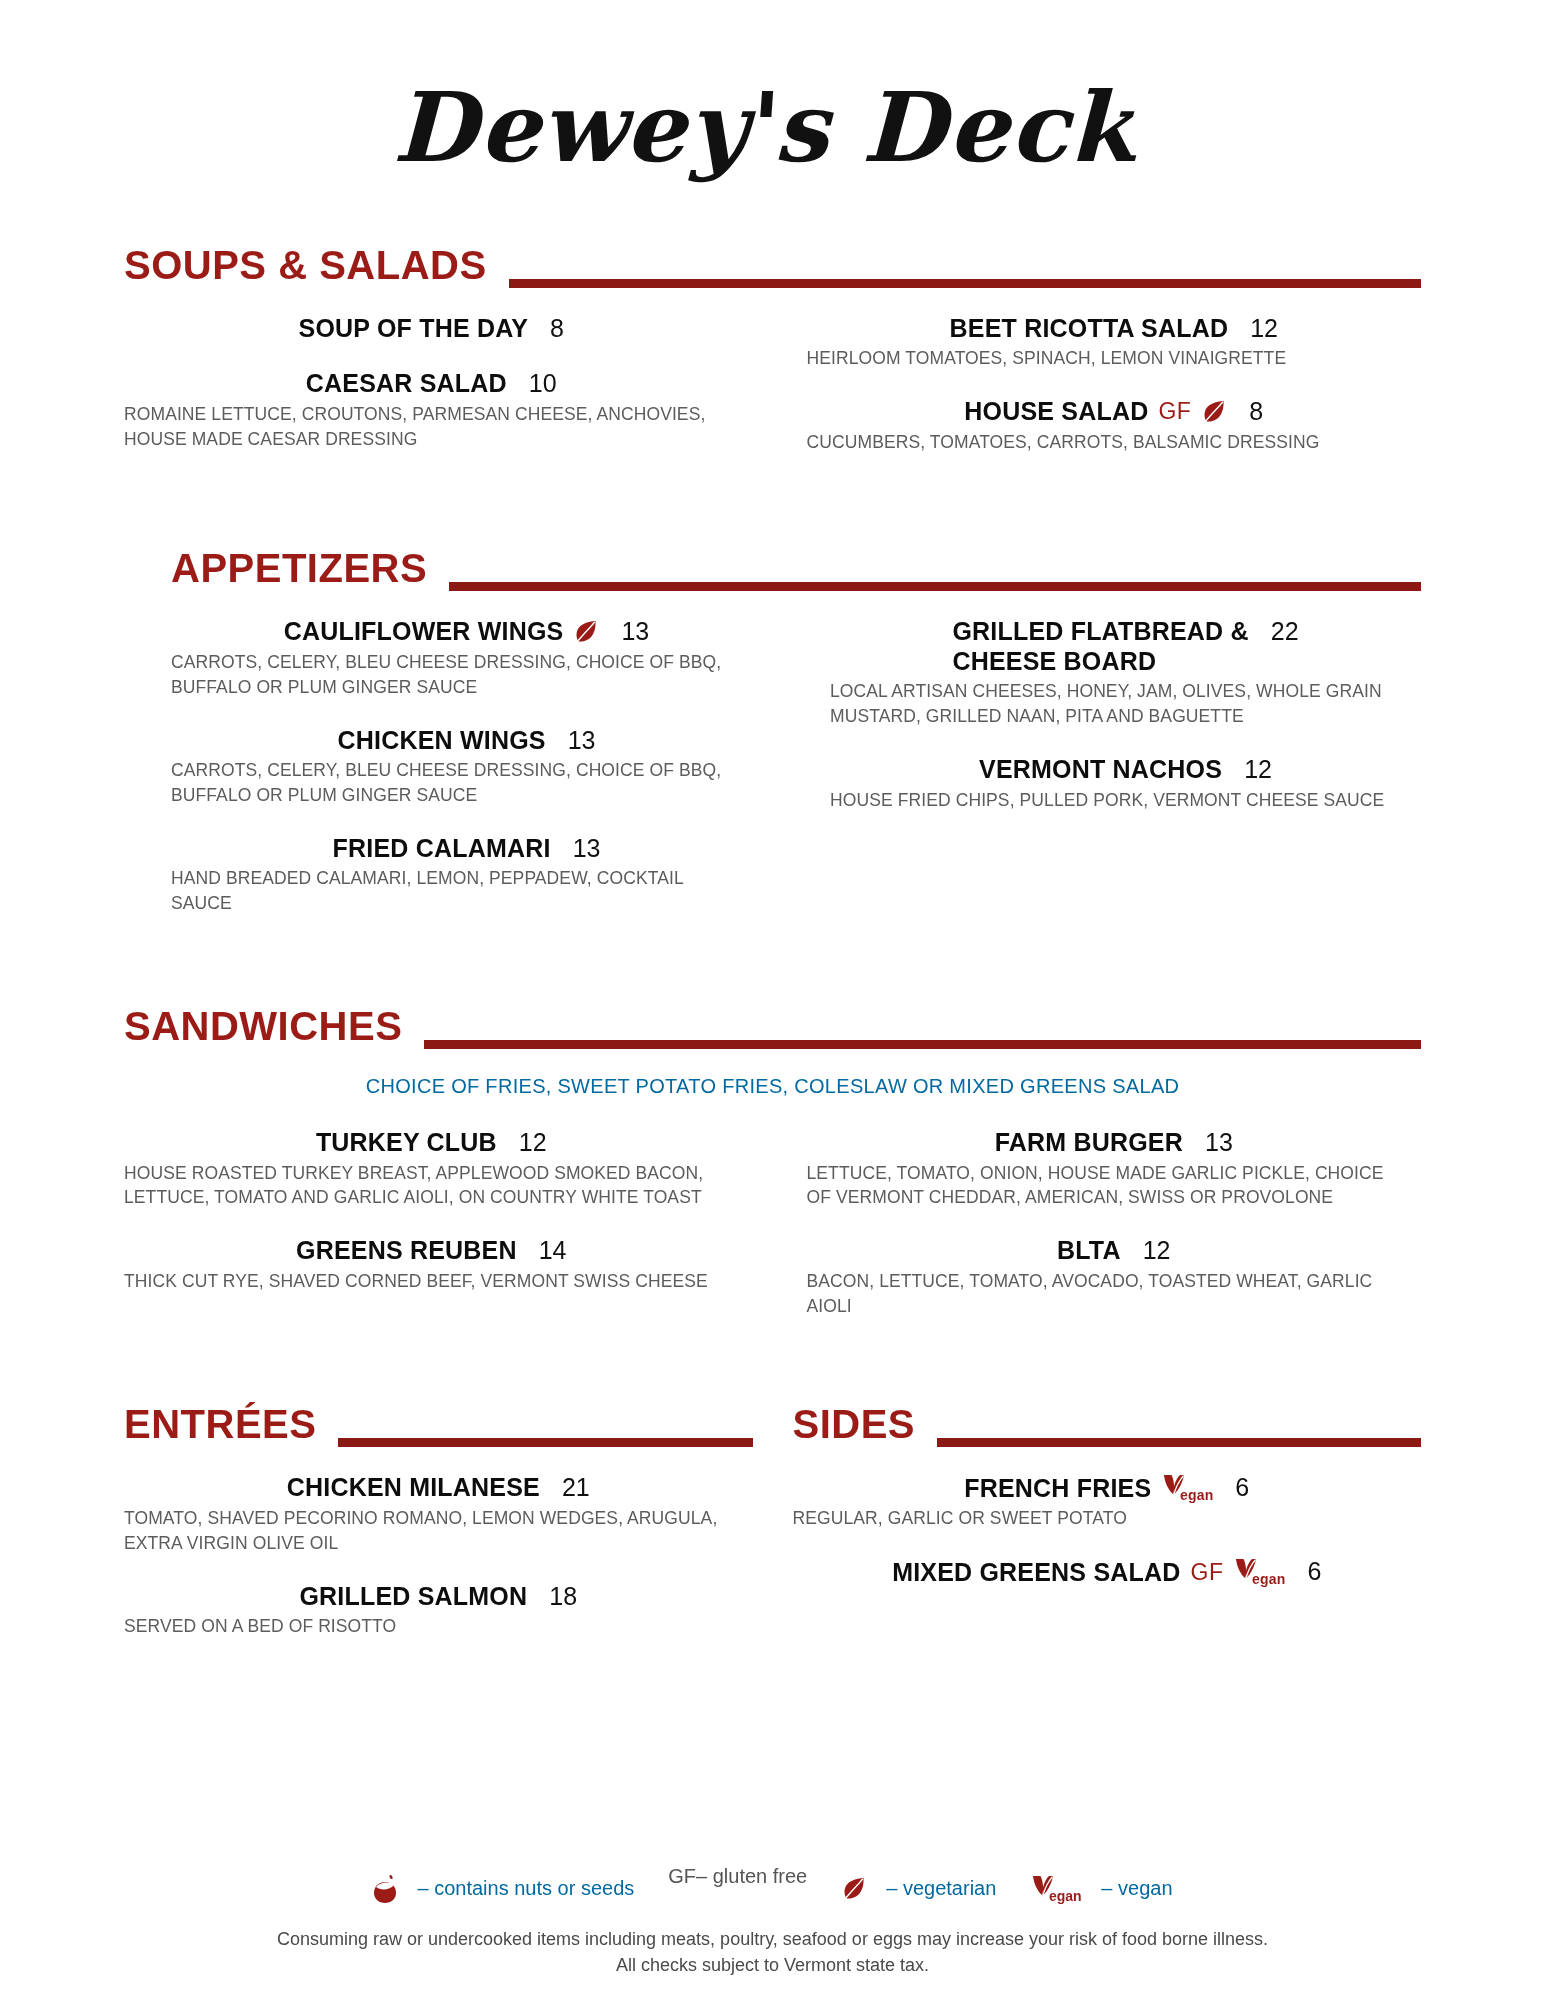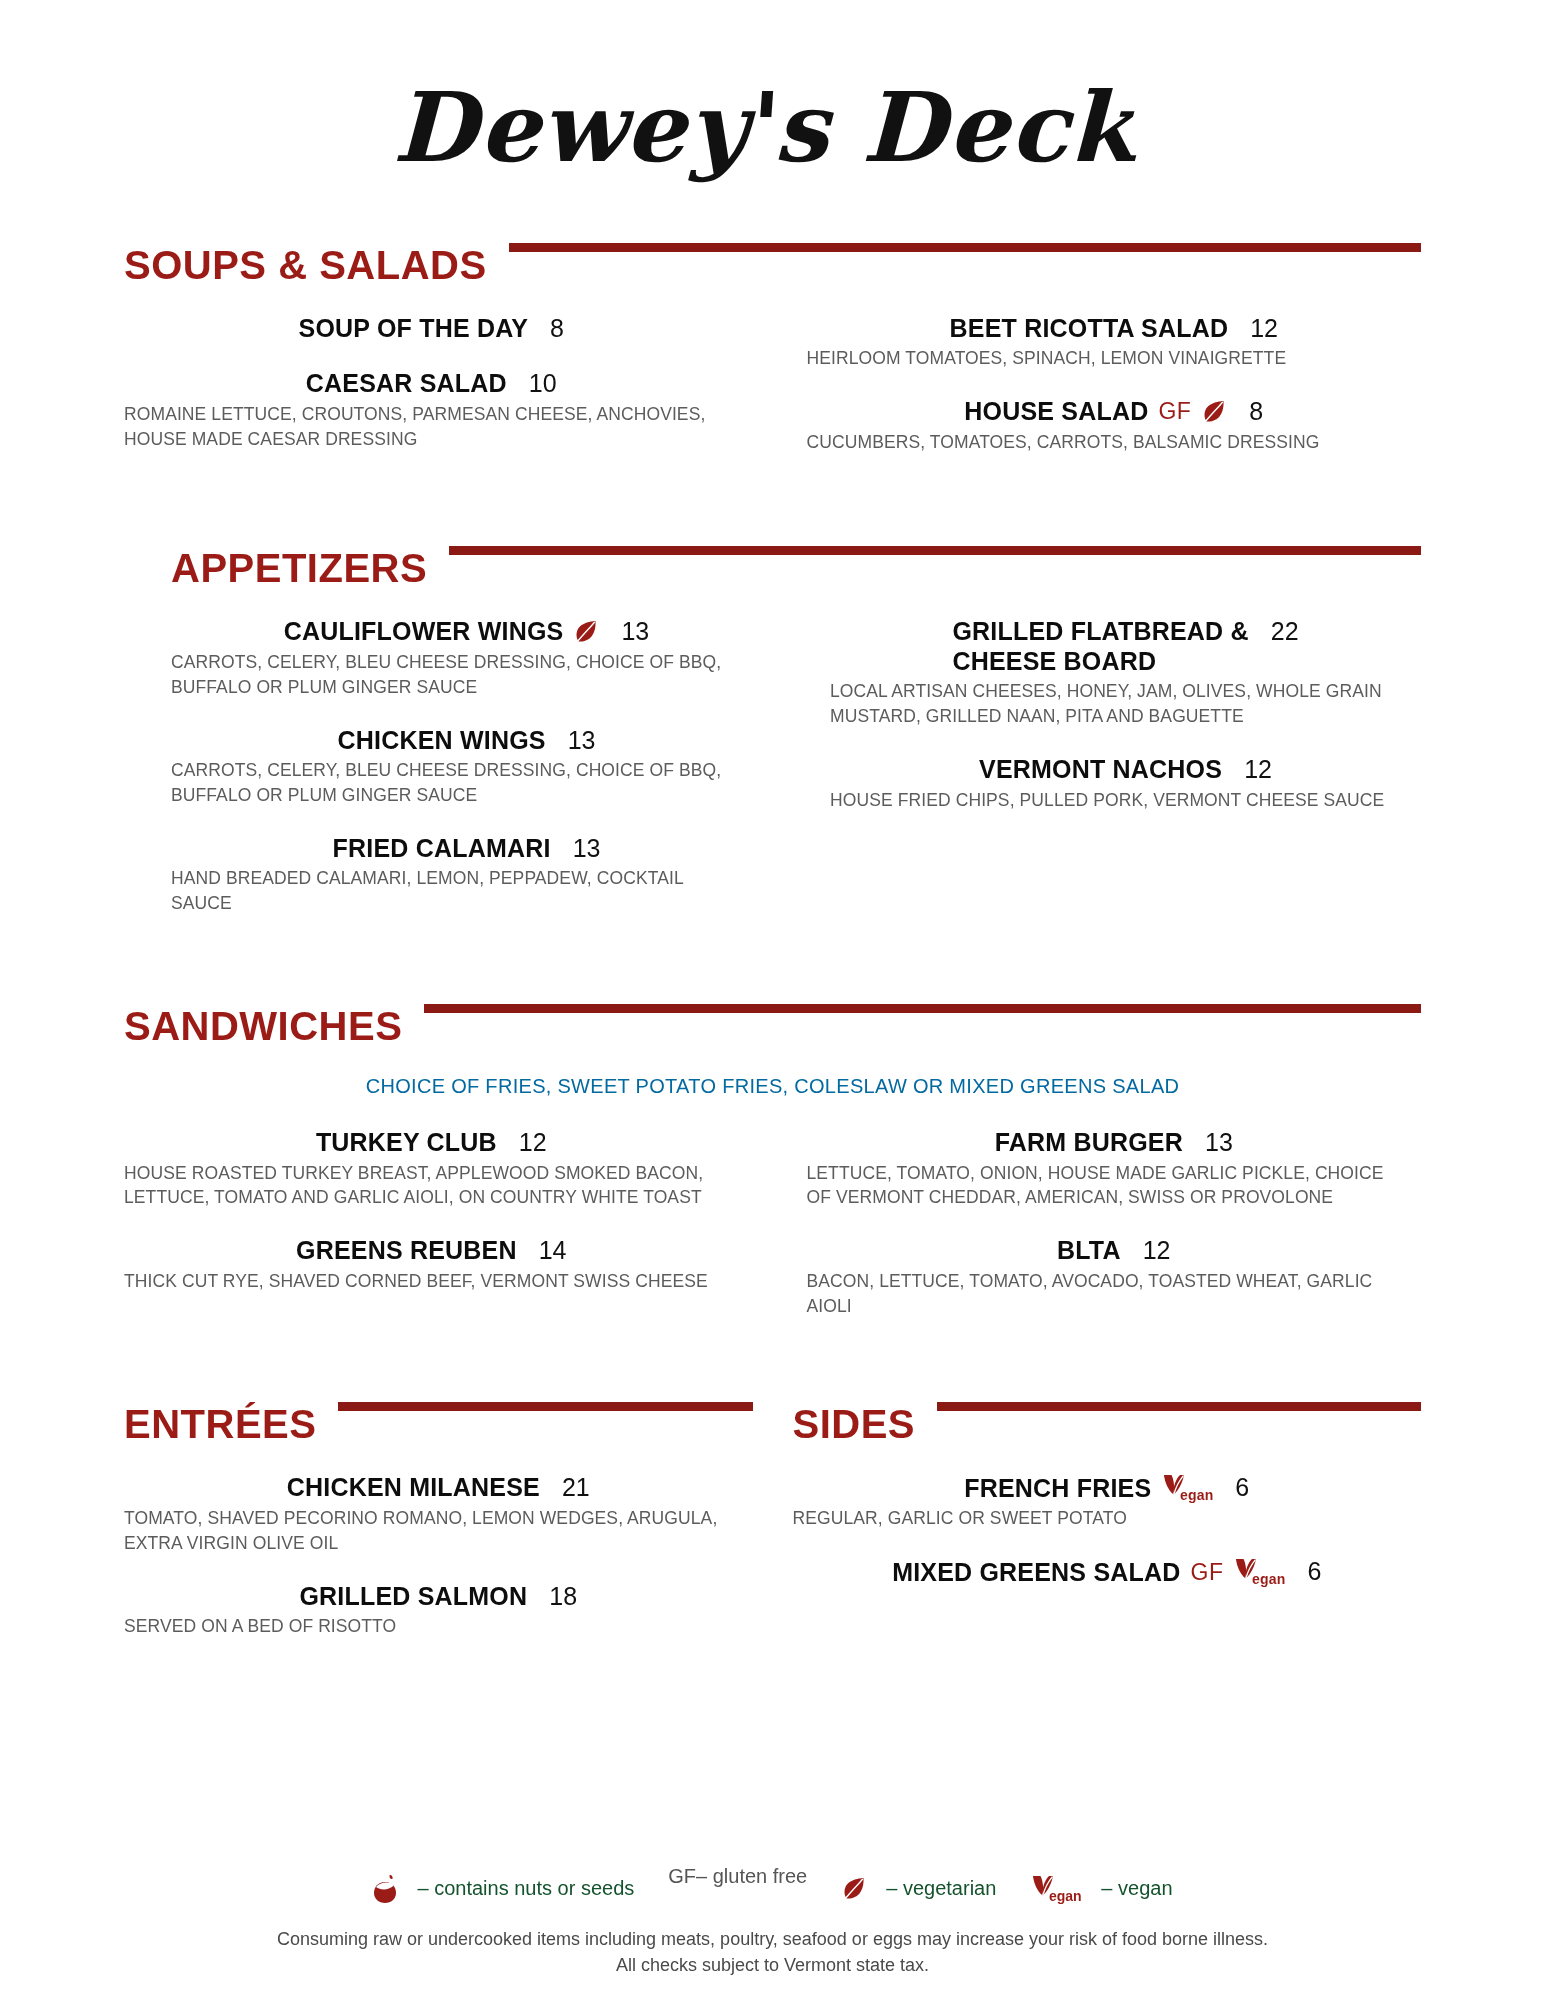--- a/index.html
+++ b/index.html
@@ -35,21 +35,21 @@
     line-height: 1.05;
     transform: skewX(-4deg);
   }
 
   
   .section {
     padding: 0 124px;
   }
   .section-head {
     display: flex;
-    align-items: flex-start;
+    align-items: flex-end;
     gap: 22px;
     margin-bottom: 26px;
   }
   .section-title {
     font-family: "Liberation Sans", sans-serif;
     font-weight: 700;
     font-size: 40px;
     letter-spacing: 0.5px;
     color: #9B1B16;
     white-space: nowrap;
@@ -161,21 +161,21 @@
     gap: 34px;
     flex-wrap: wrap;
     margin-bottom: 22px;
   }
   .legend-item {
     display: flex;
     align-items: center;
     gap: 19px;
     font-family: "Liberation Sans", sans-serif;
     font-size: 20px;
-    color: #14532d;
+    color: #0369a1;
     white-space: nowrap;
     margin-top: 24px;
   }
   .legend-gf {
     font-family: "Liberation Sans", sans-serif;
     font-size: 20px;
     color: #555555;
   }
   .disclaimer {
     font-family: "Liberation Sans", sans-serif;

